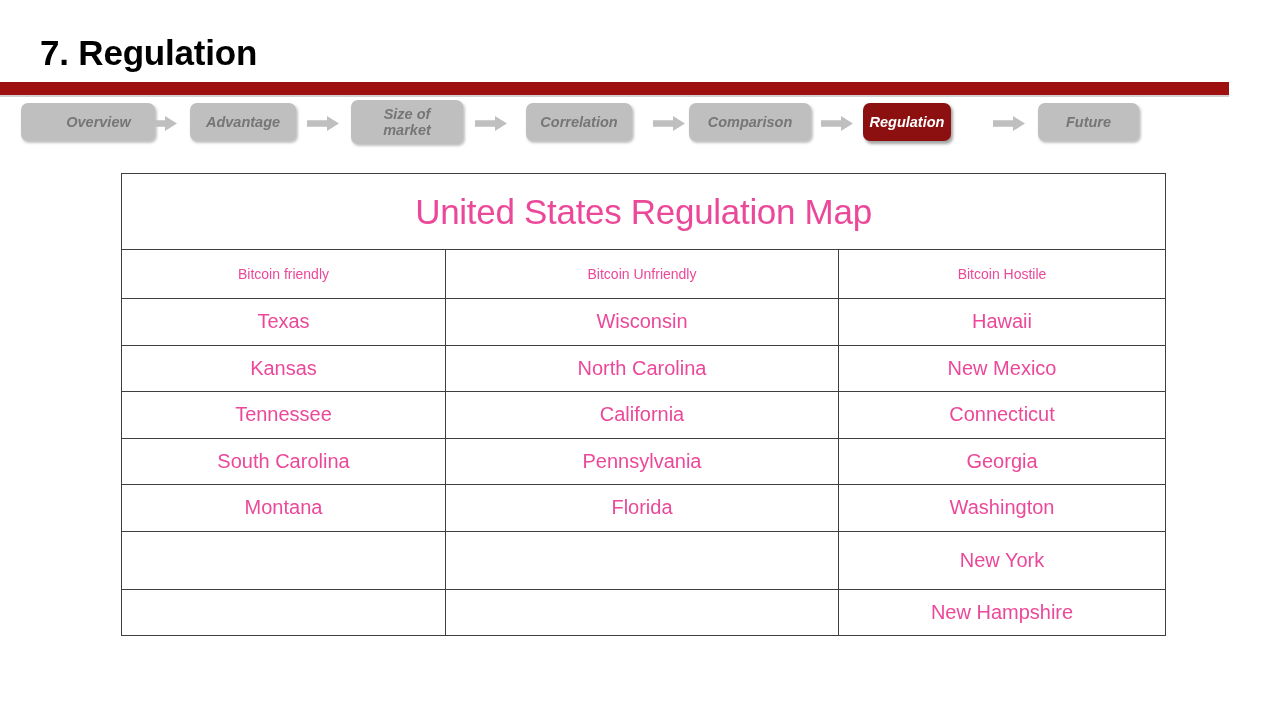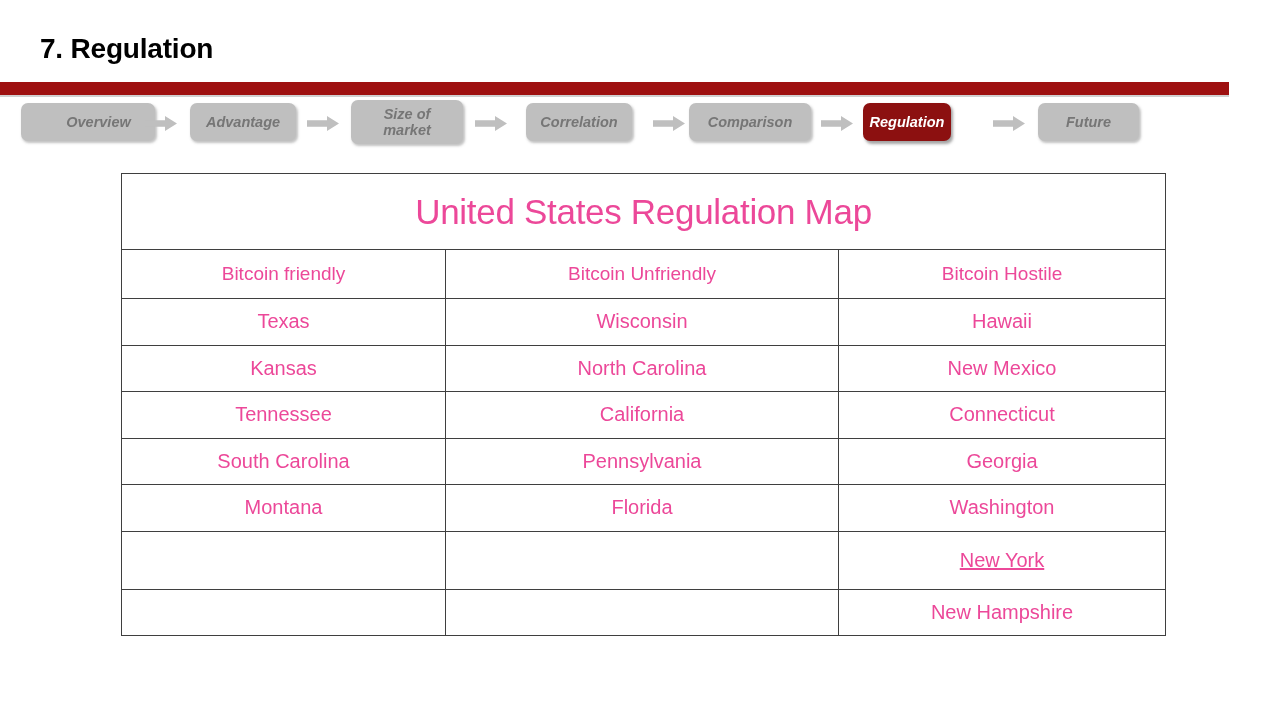--- a/index.html
+++ b/index.html
@@ -18,21 +18,21 @@
     width: 1280px;
     height: 720px;
     background: #ffffff;
   }
 
   
   .slide-title {
     position: absolute;
     left: 40px;
     top: 33px;
-    font-size: 28px;
+    font-size: 35px;
     font-weight: bold;
     color: #000000;
     letter-spacing: -0.2px;
     white-space: nowrap;
   }
 
   
   .red-bar {
     position: absolute;
     left: 0;
@@ -123,32 +123,31 @@
 
   .table-title-cell {
     height: 76px;
     font-size: 35px;
     font-weight: bold;
     letter-spacing: -0.3px;
   }
 
   .col-head {
     height: 49px;
-    font-size: 19px;
+    font-size: 14px;
     font-weight: bold;
   }
 
   .data-cell {
     height: 46.5px;
     font-size: 20px;
   }
 
   .data-cell.tall-row {
     height: 58px;
-    text-decoration: underline;
   }
 </style>
 </head>
 <body>
 
 <div class="slide">
 
   <div class="slide-title">7. Regulation</div>
 
   <div class="red-bar"></div>

